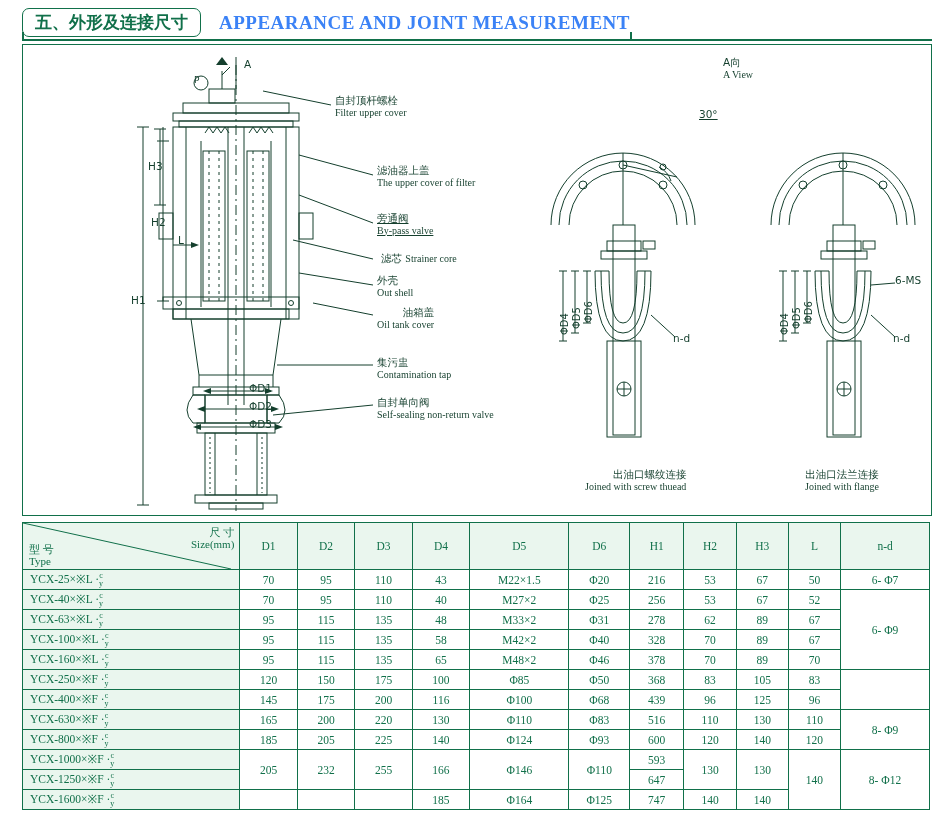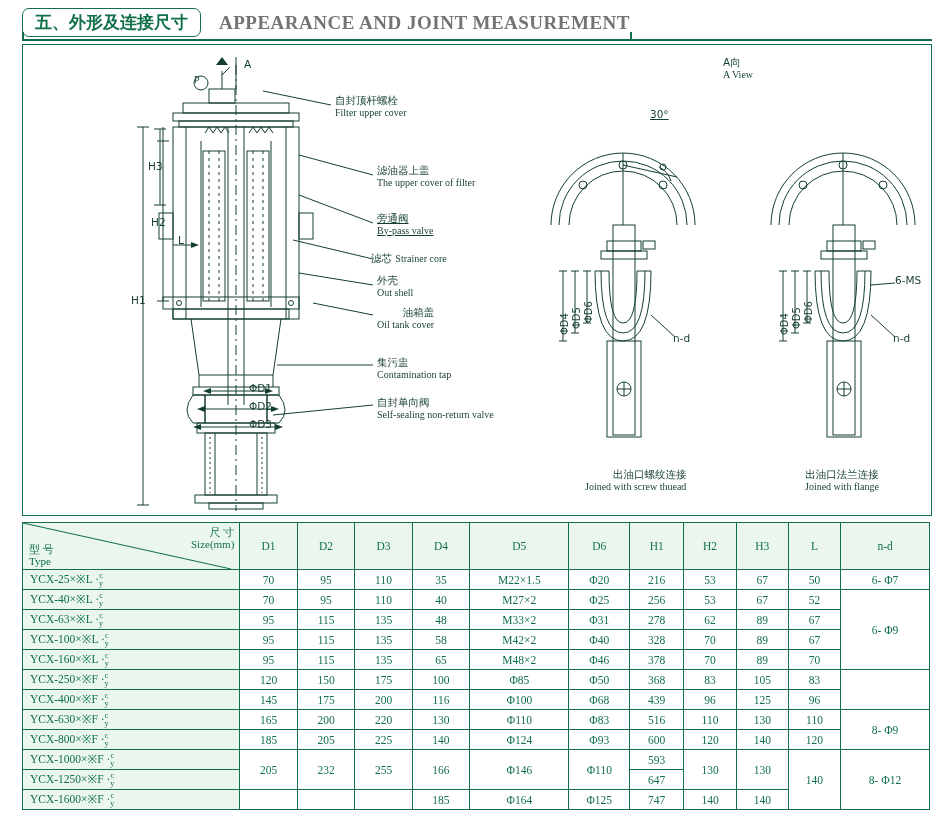--- a/index.html
+++ b/index.html
@@ -12,21 +12,21 @@
   
   #header{position:absolute;left:22px;top:8px;width:910px;height:32px;}
   .hdr-badge{
     display:inline-block;border:1.5px solid #11704a;border-radius:7px;
     padding:2px 12px;font-size:17px;font-weight:bold;color:#11704a;
     font-family:"DejaVu Sans", sans-serif;
     vertical-align:middle;
   }
   .hdr-title{
     display:inline-block;margin-left:14px;font-size:19px;font-weight:bold;
-    color:#737373;letter-spacing:.5px;vertical-align:middle;
+    color:#3b82f6;letter-spacing:.5px;vertical-align:middle;
     font-family:"Liberation Serif", serif;
   }
   #header .rule{position:absolute;left:0;top:31px;width:910px;height:2px;background:#11704a;}
   #header .rule-tickl{position:absolute;left:0;top:24px;width:2px;height:9px;background:#11704a;}
   #header .rule-tickr{position:absolute;left:608px;top:24px;width:2px;height:9px;background:#11704a;}
 
   
   #drawing{
     position:absolute;left:22px;top:44px;width:908px;height:470px;
     border:1px solid #11704a;background:#fff;
@@ -250,21 +250,21 @@
     <span class="en">Filter upper cover</span>
   </div>
   <div class="lbl" style="left:354px;top:120px;">
     <span class="cn">滤油器上盖</span><br>
     <span class="en">The upper cover of filter</span>
   </div>
   <div class="lbl" style="left:354px;top:168px;text-decoration:underline;">
     <span class="cn">旁通阀</span><br>
     <span class="en">By-pass valve</span>
   </div>
-  <div class="lbl" style="left:348px;top:208px;">
+  <div class="lbl" style="left:358px;top:208px;">
     <span class="cn">滤芯</span>
     <span class="en">Strainer core</span>
   </div>
   <div class="lbl" style="left:354px;top:230px;">
     <span class="cn">外壳</span><br>
     <span class="en">Out shell</span>
   </div>
   <div class="lbl" style="left:354px;top:262px;text-align:right;">
     <span class="cn">油箱盖</span><br>
     <span class="en">Oil tank cover</span>
@@ -299,21 +299,21 @@
   <div class="lbl" style="left:221px;top:14px;"><span>A</span></div>
   <div class="lbl" style="left:171px;top:30px;font-size:9px;"><span>P</span></div>
   <div class="lbl" style="left:226px;top:338px;"><span>ΦD1</span></div>
   <div class="lbl" style="left:226px;top:356px;"><span>ΦD2</span></div>
   <div class="lbl" style="left:226px;top:374px;"><span>ΦD3</span></div>
 
   <div class="vlbl" style="left:536px;top:290px;"><span>ΦD4</span></div>
   <div class="vlbl" style="left:548px;top:284px;"><span>ΦD5</span></div>
   <div class="vlbl" style="left:560px;top:278px;"><span>ΦD6</span></div>
   <div class="lbl" style="left:650px;top:288px;"><span>n-d</span></div>
-  <div class="lbl" style="left:627px;top:64px;text-decoration:underline;"><span>30°</span></div>
+  <div class="lbl" style="left:676px;top:64px;text-decoration:underline;"><span>30°</span></div>
 
   <div class="vlbl" style="left:756px;top:290px;"><span>ΦD4</span></div>
   <div class="vlbl" style="left:768px;top:284px;"><span>ΦD5</span></div>
   <div class="vlbl" style="left:780px;top:278px;"><span>ΦD6</span></div>
   <div class="lbl" style="left:870px;top:288px;"><span>n-d</span></div>
   <div class="lbl" style="left:872px;top:230px;"><span>6-MS</span></div>
 </div>
 
 <div id="table">
   <table>
@@ -357,21 +357,21 @@
         <th class="tint">n-d</th>
       </tr>
     </thead>
     <tbody>
 
       <tr>
         <td class="type-cell tint"><span>YCX-25×※L ·</span><span class="frac"><span>c</span><br><span>y</span></span></td>
         <td>70</td>
         <td>95</td>
         <td>110</td>
-        <td>35</td>
+        <td>43</td>
         <td>M22×1.5</td>
         <td>Φ20</td>
         <td>216</td>
         <td>53</td>
         <td>67</td>
         <td>50</td>
         <td>6- Φ7</td>
       </tr>
 
       <tr>

